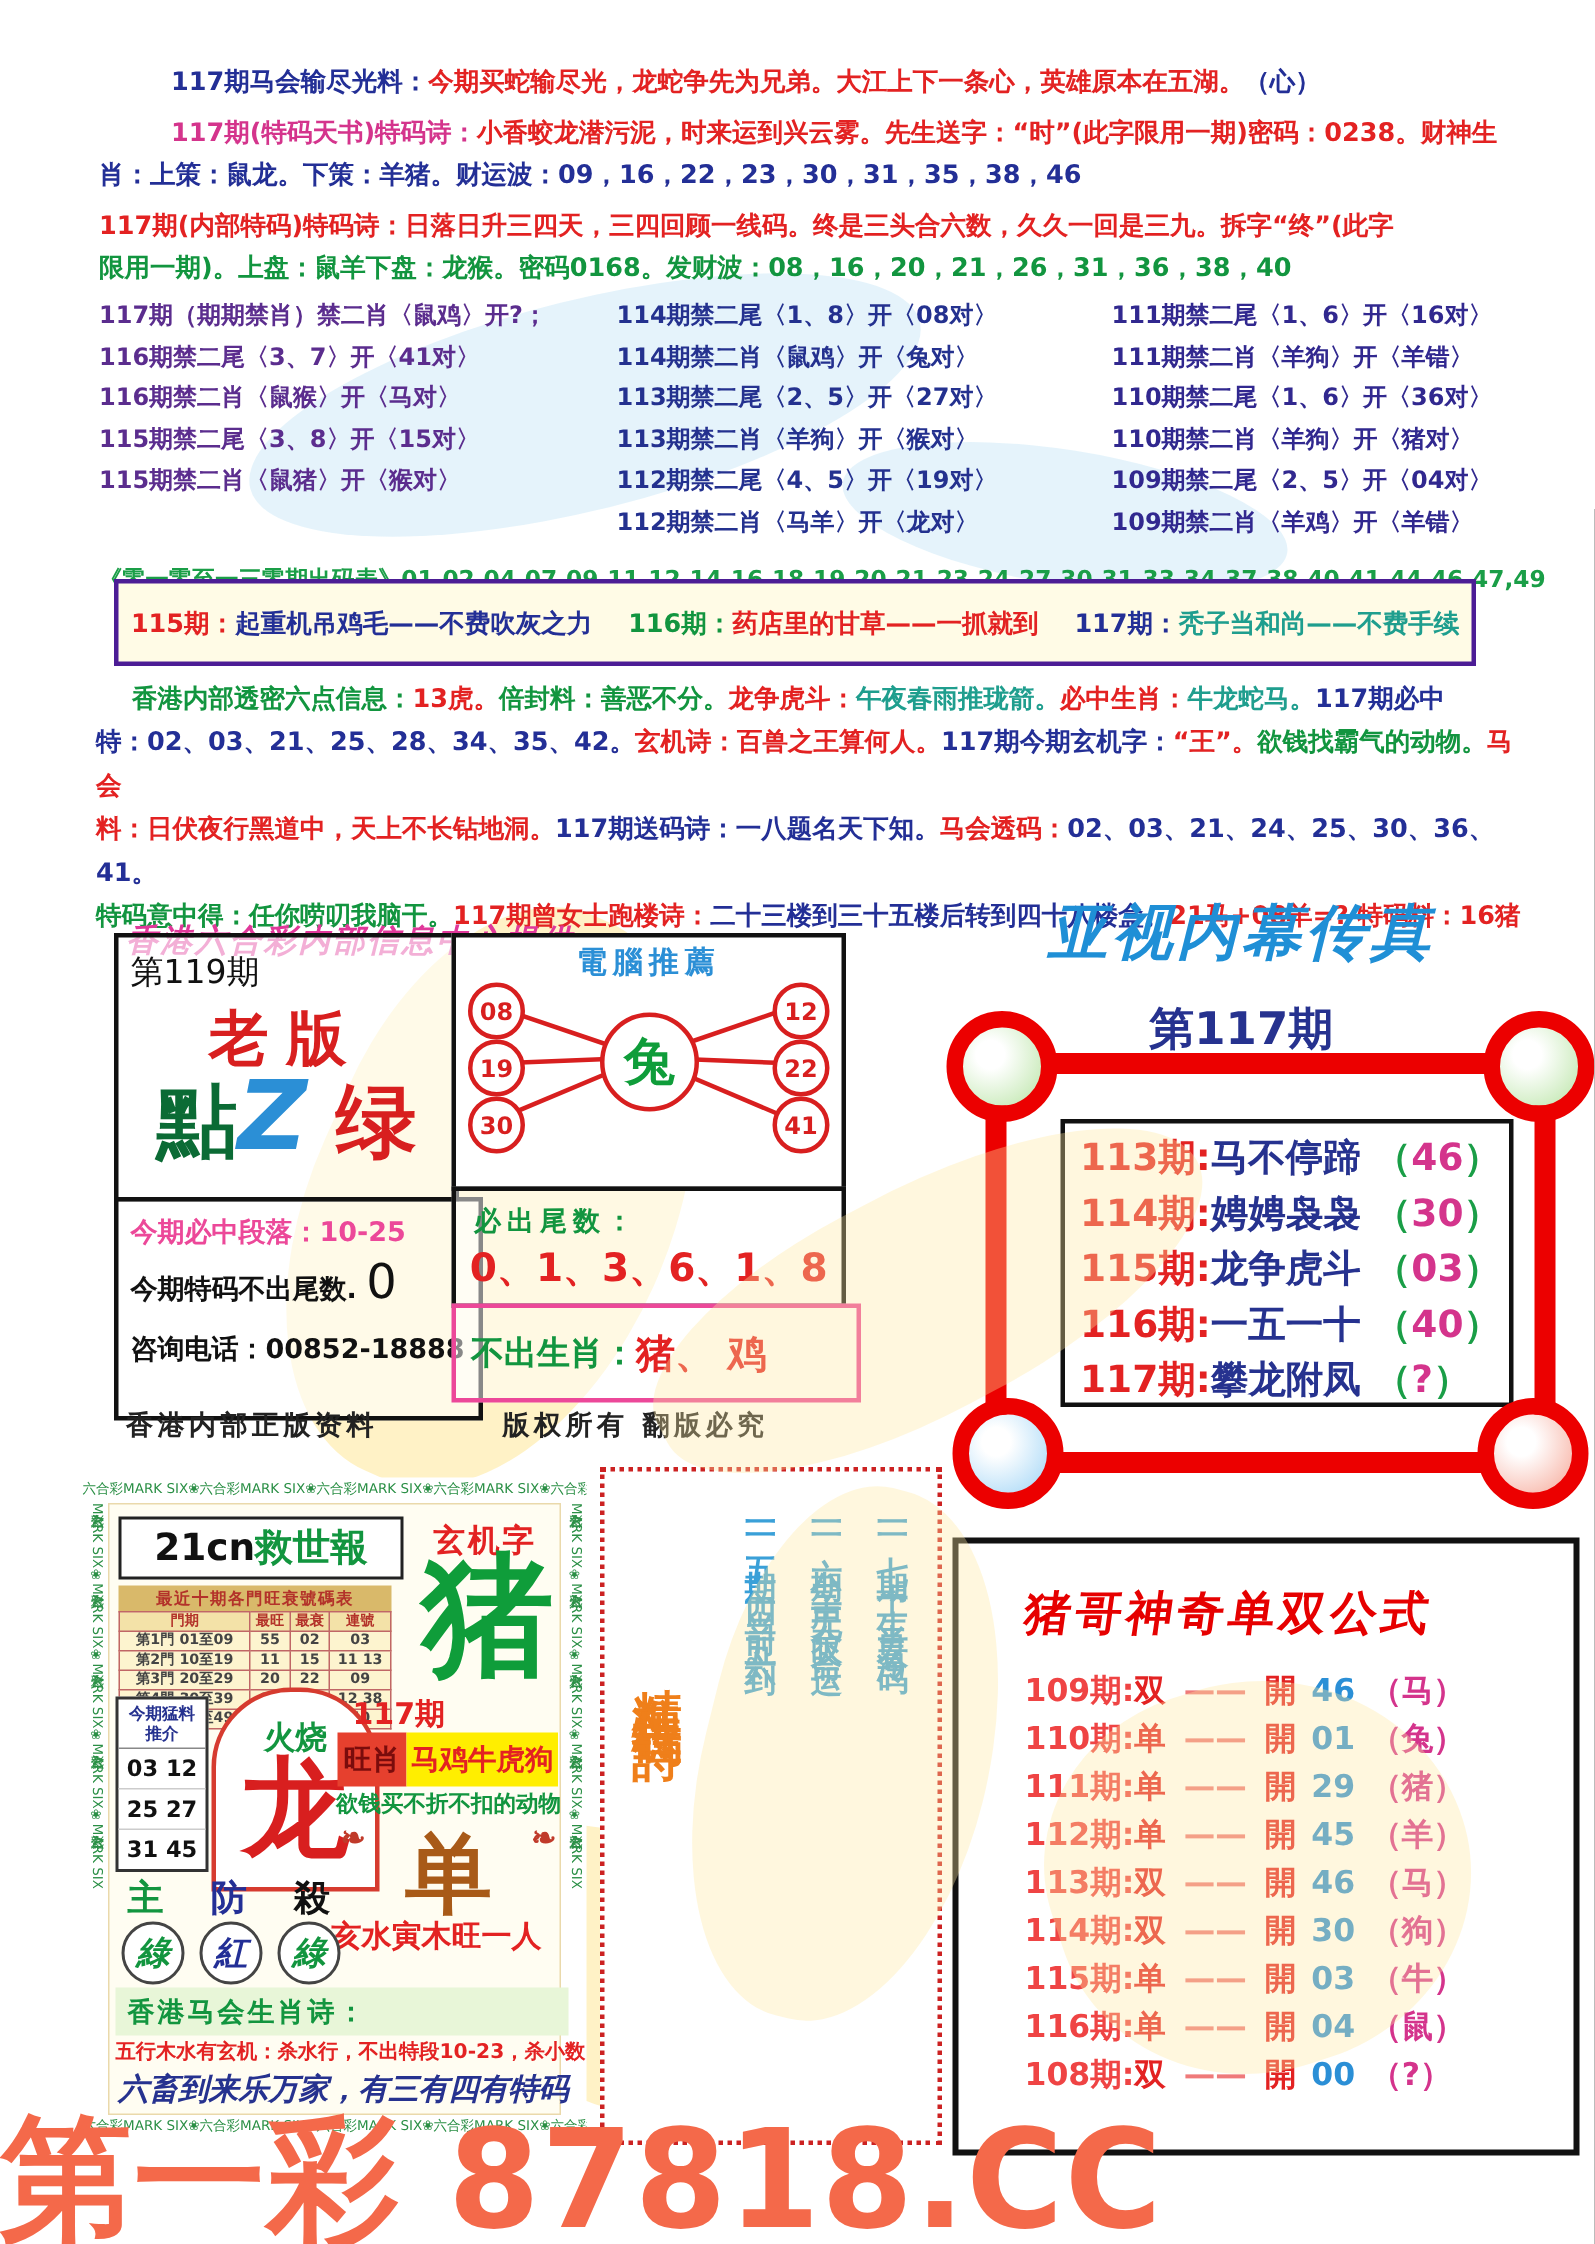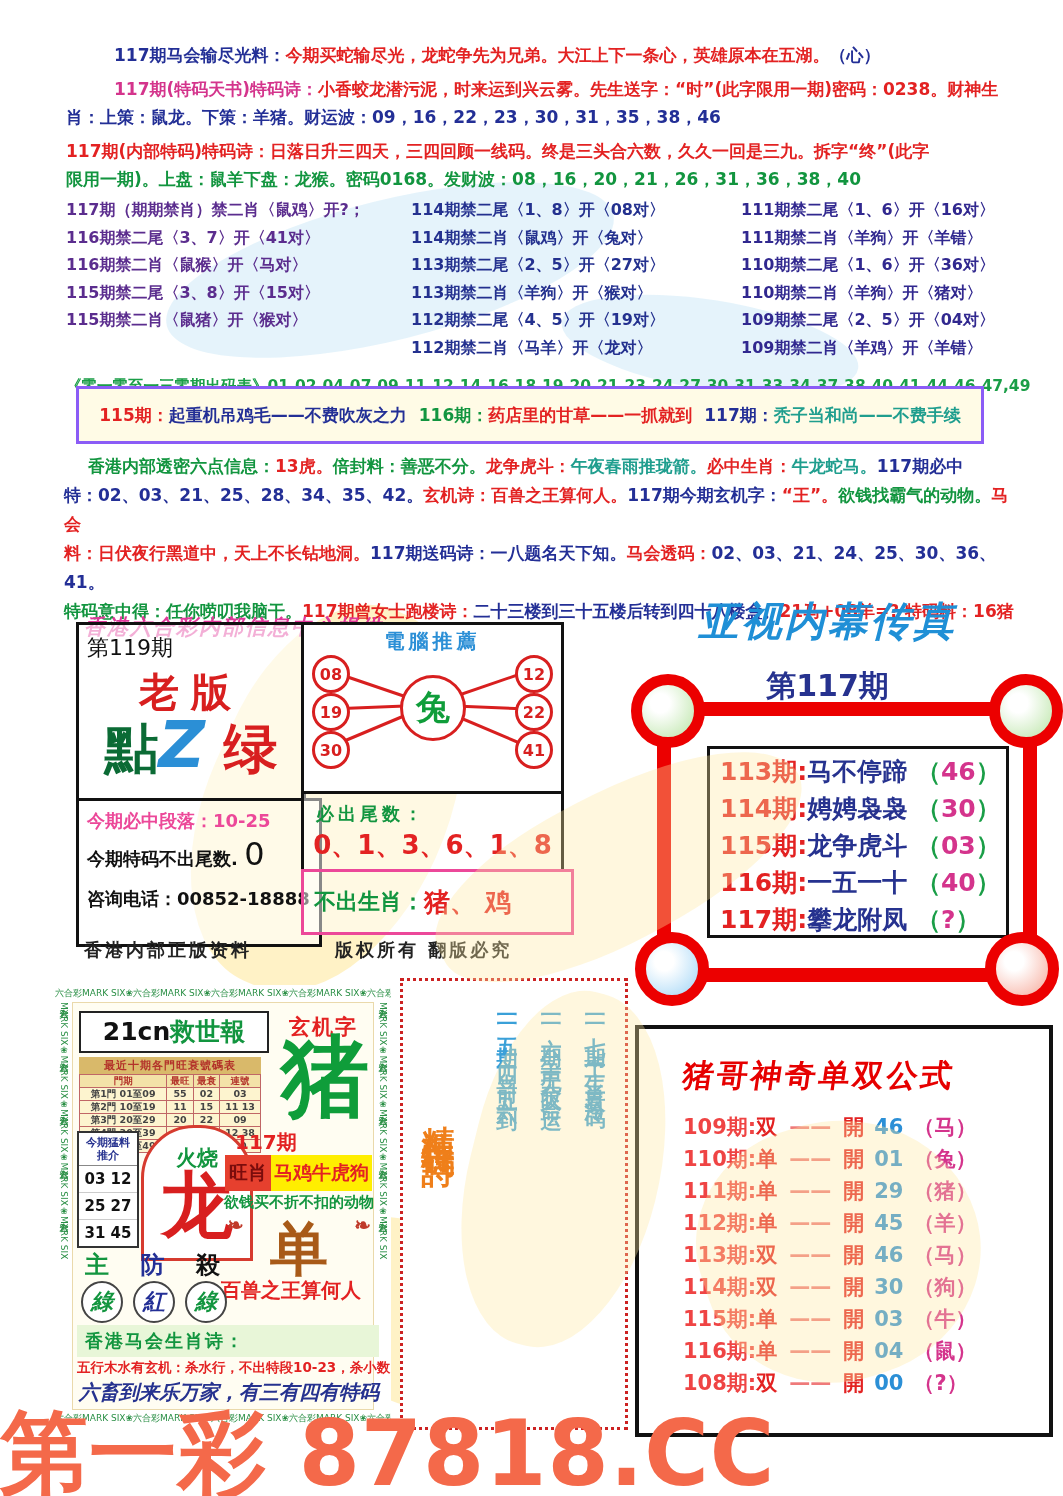--- a/index.html
+++ b/index.html
@@ -21,22 +21,22 @@
   .ban{position:absolute;left:66px;top:196px;width:955px;display:flex;z-index:1;}
   .ban-col{font-size:16px;font-weight:bold;}
   .ban-col p{margin:0;line-height:27.5px;white-space:nowrap;}
   .ban-c1{width:345px;color:#5b2d8e;}
   .ban-c2{width:330px;color:#24318f;}
   .ban-c3{width:280px;color:#31288f;}
 
   .chuma{position:absolute;left:66px;top:360px;z-index:1;font-size:15.5px;font-weight:bold;color:#1a9e47;white-space:nowrap;}
 
   .riddle{position:absolute;left:76px;top:386px;width:902px;height:52px;z-index:1;
-          border:3px solid #8b5cf6;background:#fffbe6;display:flex;align-items:center;
-          justify-content:center;gap:12px;font-size:17px;font-weight:bold;white-space:nowrap;}
+          border:3px solid #4c1d95;background:#fffbe6;display:flex;align-items:center;
+          justify-content:center;gap:24px;font-size:17px;font-weight:bold;white-space:nowrap;}
 
   .info{position:absolute;left:64px;top:452px;width:955px;z-index:1;font-size:17px;font-weight:bold;line-height:29px;}
   .info p{margin:0;}
 
   .provider{position:absolute;left:84px;top:592px;z-index:1;font-size:21px;color:#e0389a;
             font-weight:bold;font-style:italic;letter-spacing:2px;}
 
   .grid{position:absolute;left:76px;top:622px;width:482px;height:310px;z-index:1;}
   .card-left{position:absolute;left:0;top:0;width:224px;height:173px;border:3px solid #111;background:rgba(255,255,255,.6);}
   .issue119{font-size:22px;color:#111;margin:8px 0 0 8px;}
@@ -345,21 +345,21 @@
         <div class="arch-main">龙</div>
       </div>
 
       <div class="sv-issue">117期</div>
       <div class="wangxiao">
         <span class="wx-badge">旺肖</span>
         <span class="wx-val">马鸡牛虎狗</span>
       </div>
       <div class="yuqian">欲钱买不折不扣的动物</div>
       <div class="dan"><span class="orn orn-l">❧</span><span>单</span><span class="orn orn-r">❧</span></div>
-      <div class="haishui">百兽之王算何人</div>
+      <div class="haishui">亥水寅木旺一人</div>
 
       <div class="zfs">
         <span class="green">主</span>
         <span class="navy">防</span>
         <span style="color:#111;">殺</span>
       </div>
       <div class="circles-row">
         <span class="cir green">綠</span>
         <span class="cir navy">紅</span>
         <span class="cir green">綠</span>

